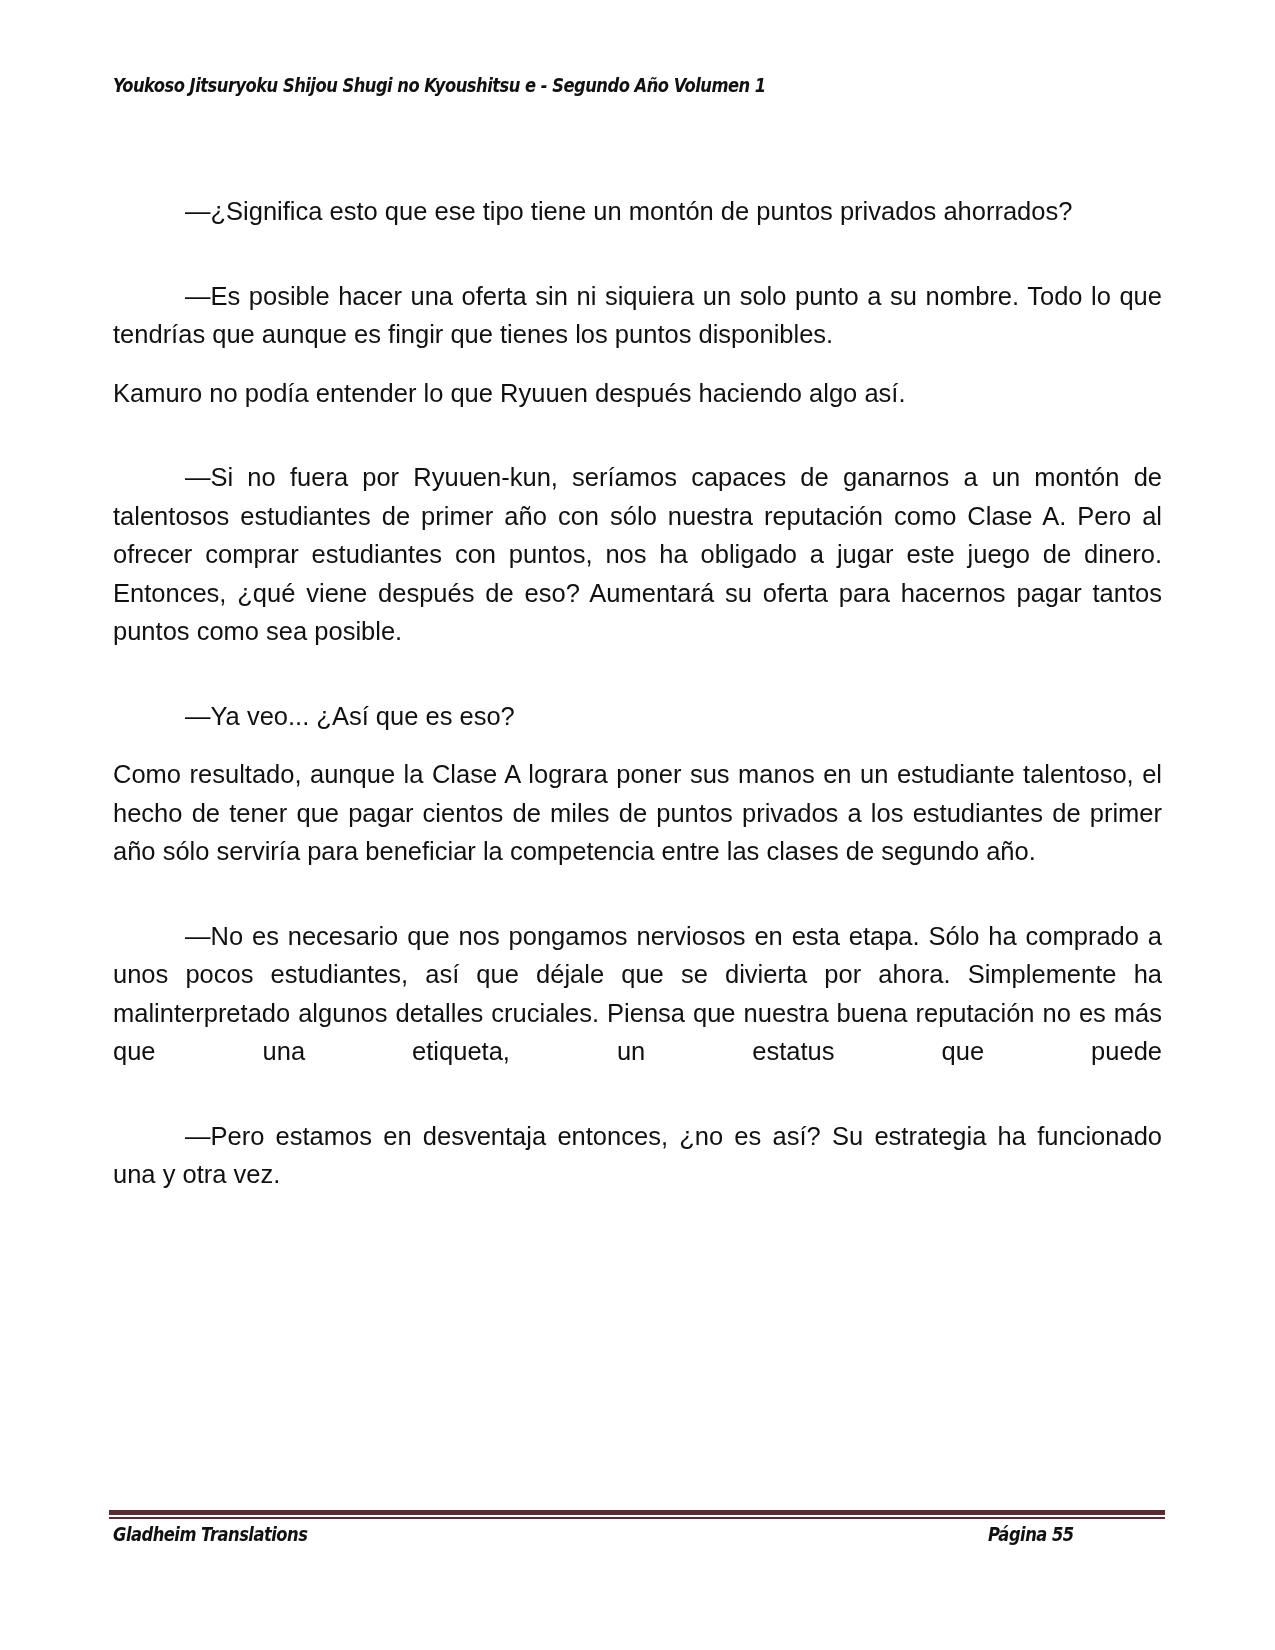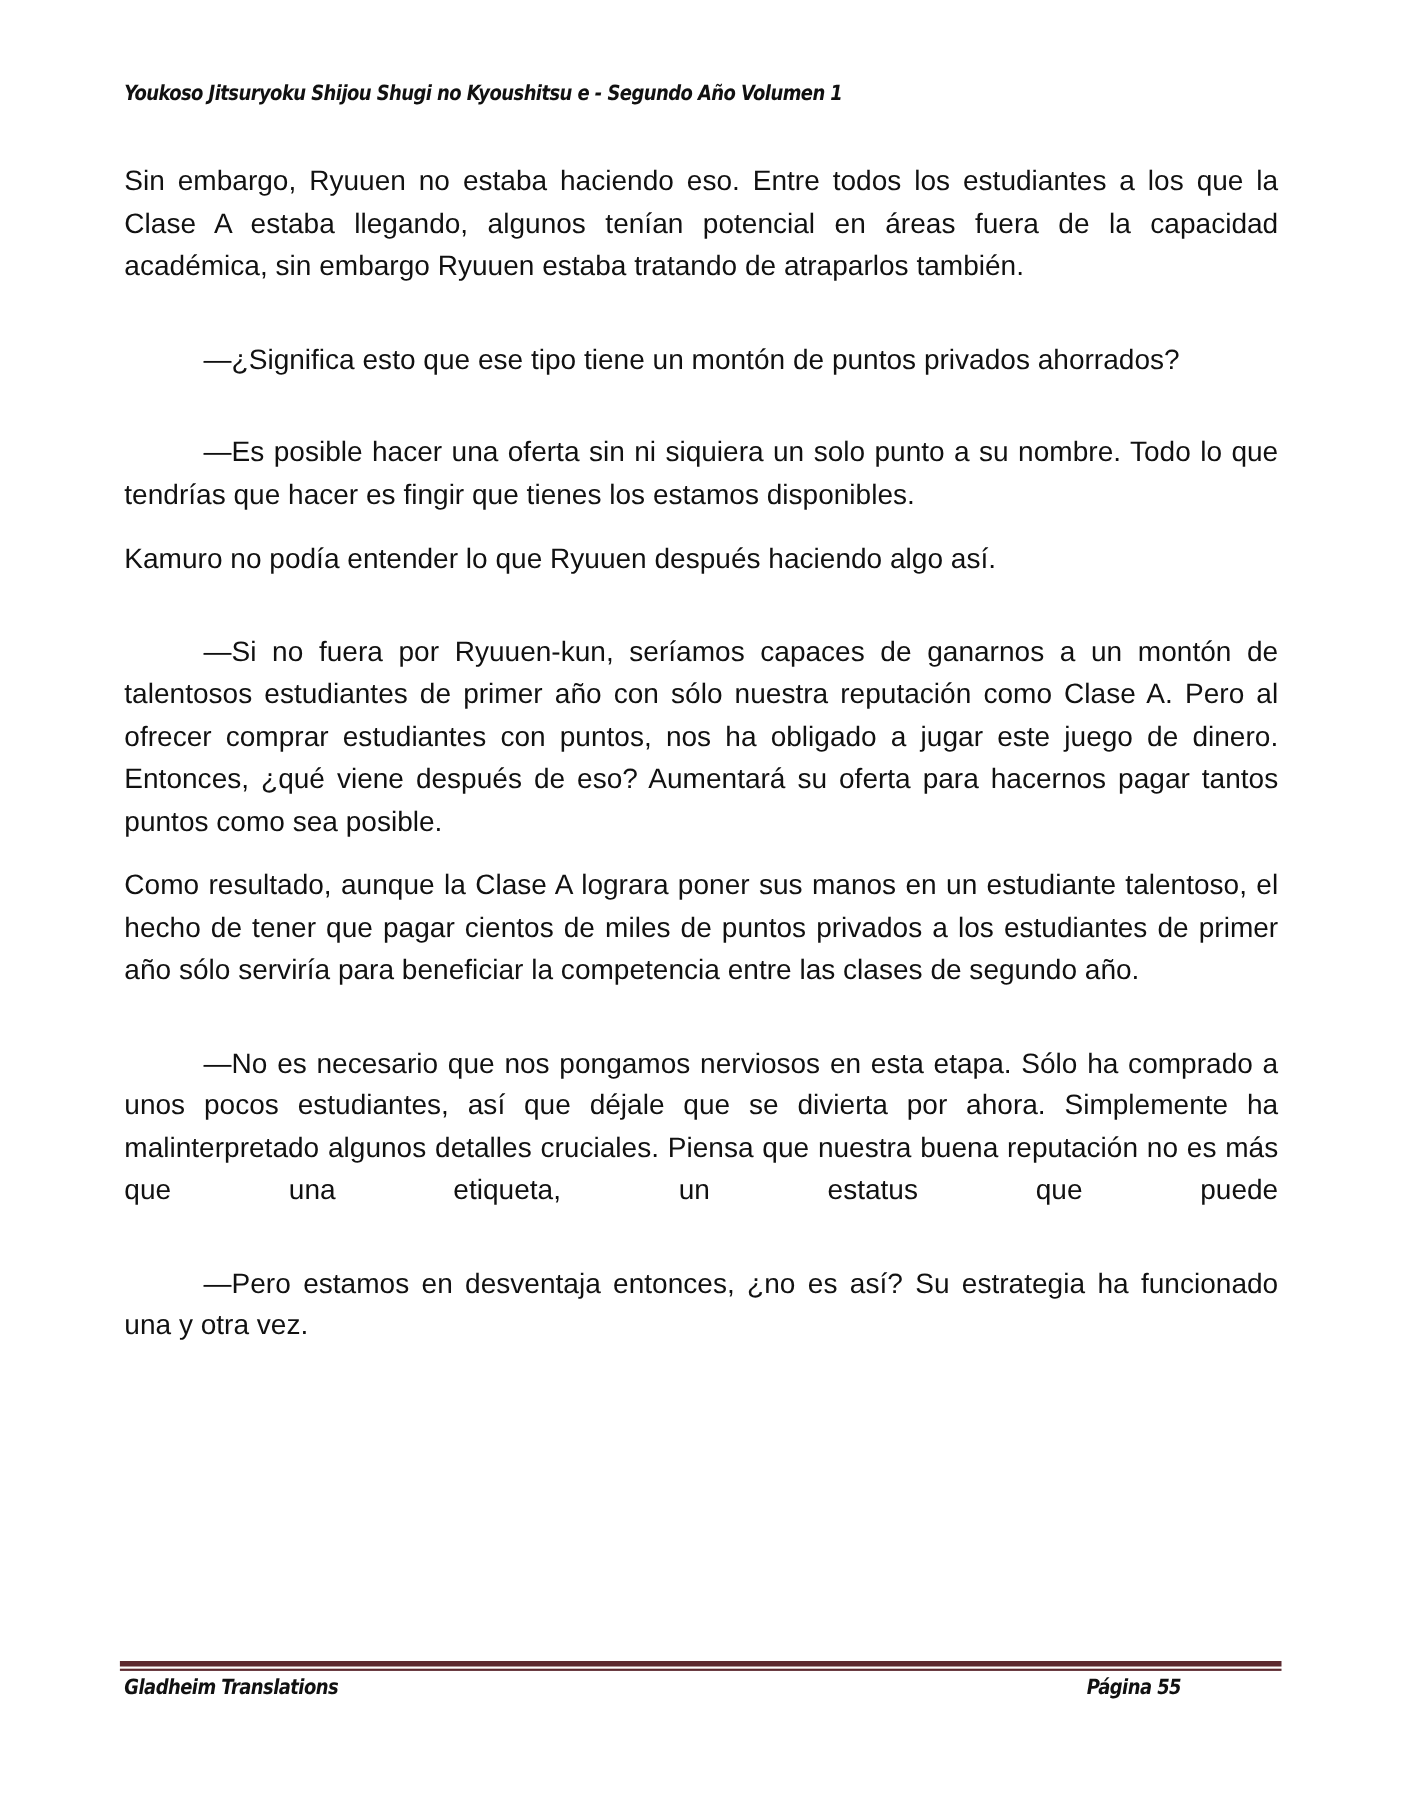--- a/index.html
+++ b/index.html
@@ -32,25 +32,25 @@
   .footer-left { left: 113px; transform: scaleX(0.86); transform-origin: left center; }
   .footer-right { right: 112px; transform: scaleX(0.86); transform-origin: right center; }
 </style>
 </head>
 <body>
 
 <div class="page">
   <div class="header">Youkoso Jitsuryoku Shijou Shugi no Kyoushitsu e - Segundo Año Volumen 1</div>
 
   <div class="body">
-    <p>Sin embargo, Ryuuen no estaba haciendo eso. Entre todos los estudiantes a los que la Clase A estaba llegando, algunos tenían potencial en áreas fuera de la capacidad académica, sin embargo Ryuuen estaba tratando de atraparlos también.</p>
     <p class="indent">—¿Significa esto que ese tipo tiene un montón de puntos privados ahorrados?</p>
-    <p class="indent">—Es posible hacer una oferta sin ni siquiera un solo punto a su nombre. Todo lo que tendrías que hacer es fingir que tienes los estamos disponibles.</p>
+    <p class="indent">—Es posible hacer una oferta sin ni siquiera un solo punto a su nombre. Todo lo que tendrías que aunque es fingir que tienes los puntos disponibles.</p>
     <p>Kamuro no podía entender lo que Ryuuen después haciendo algo así.</p>
     <p class="indent">—Si no fuera por Ryuuen-kun, seríamos capaces de ganarnos a un montón de talentosos estudiantes de primer año con sólo nuestra reputación como Clase A. Pero al ofrecer comprar estudiantes con puntos, nos ha obligado a jugar este juego de dinero. Entonces, ¿qué viene después de eso? Aumentará su oferta para hacernos pagar tantos puntos como sea posible.</p>
+    <p class="indent">—Ya veo... ¿Así que es eso?</p>
     <p>Como resultado, aunque la Clase A lograra poner sus manos en un estudiante talentoso, el hecho de tener que pagar cientos de miles de puntos privados a los estudiantes de primer año sólo serviría para beneficiar la competencia entre las clases de segundo año.</p>
     <p class="indent" style="text-align-last: justify;">—No es necesario que nos pongamos nerviosos en esta etapa. Sólo ha comprado a unos pocos estudiantes, así que déjale que se divierta por ahora. Simplemente ha malinterpretado algunos detalles cruciales. Piensa que nuestra buena reputación no es más que una etiqueta, un estatus que puede</p>
     <p class="indent">—Pero estamos en desventaja entonces, ¿no es así? Su estrategia ha funcionado una y otra vez.</p>
   </div>
 
   <div class="footer-rule"></div>
   <div class="footer-rule2"></div>
   <div class="footer-left">Gladheim Translations</div>
   <div class="footer-right">Página 55</div>
 </div>

